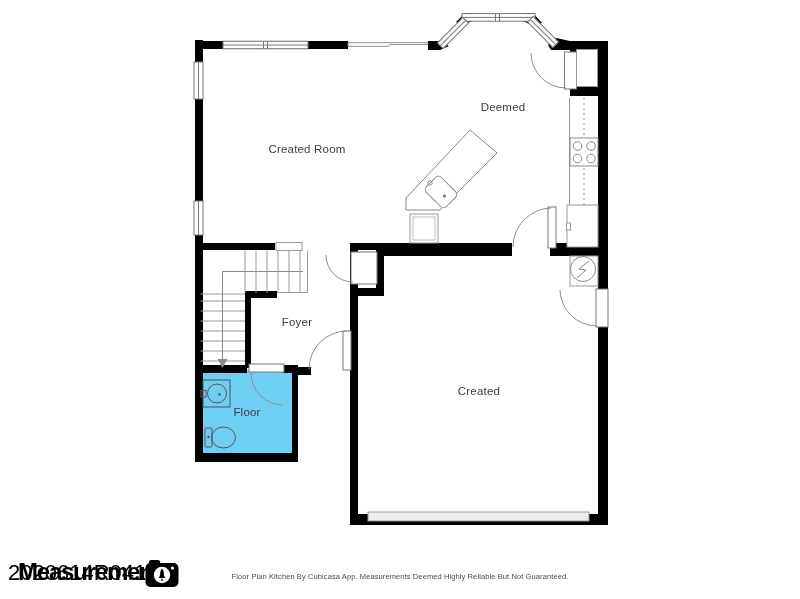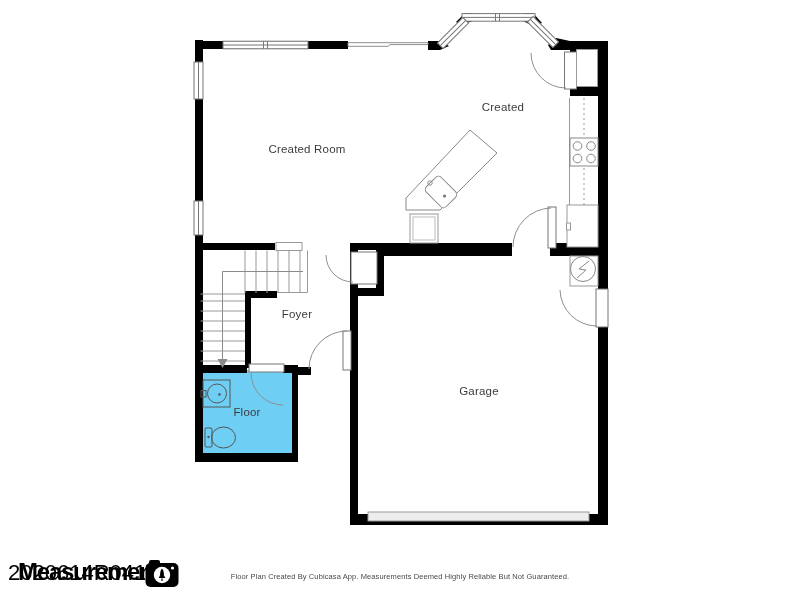--- a/index.html
+++ b/index.html
@@ -216,36 +216,36 @@
       </g>
       <g>
         <rect x="205" y="428" width="7" height="19" rx="1"></rect>
         <ellipse cx="223.5" cy="437.5" rx="12" ry="10.5"></ellipse>
         <circle cx="208.5" cy="437" r="1.2" fill="#555" stroke="none"></circle>
       </g>
     </g>
   </svg>
 
   <div class="room-label" style="left:307px;top:149px">Created Room</div>
-  <div class="room-label" style="left:503px;top:107px">Created</div>
-  <div class="room-label" style="left:297px;top:314px">Foyer</div>
+  <div class="room-label" style="left:503px;top:107px">Deemed</div>
+  <div class="room-label" style="left:297px;top:322px">Foyer</div>
   <div class="room-label" style="left:247px;top:412px">Floor</div>
-  <div class="room-label" style="left:479px;top:391px">Garage</div>
+  <div class="room-label" style="left:479px;top:391px">Created</div>
 
   <div id="watermark">
     <span id="wm-id">2020614R04148</span>
     <span id="wm-brand">Measurements</span>
     <svg id="wm-cam" width="34" height="29" viewBox="0 0 34 29">
       <rect x="4" y="1" width="11" height="6" rx="2" fill="#000"></rect>
       <rect x="0.5" y="4" width="33" height="24" rx="5" fill="#000"></rect>
       <circle cx="17" cy="16" r="8.2" fill="#fff"></circle>
       <circle cx="27.5" cy="9" r="1.6" fill="#fff"></circle>
       <g>
         <path d="M17,9.5 c2,2 2.4,6 1.4,9.5 h-2.8 c-1,-3.5 -0.6,-7.5 1.4,-9.5 z" fill="#000"></path>
         <path d="M15.6,15.5 l-2,3.5 h2.6 z" fill="#000"></path>
         <path d="M18.4,15.5 l2,3.5 h-2.6 z" fill="#000"></path>
         <rect x="16.4" y="19.5" width="1.2" height="2.5" fill="#000"></rect>
       </g>
     </svg>
   </div>
 
-  <div id="disclaimer">Floor Plan Created By Cubicasa App. Measurements Deemed Highly Reliable But Not Guaranteed.</div>
+  <div id="disclaimer">Floor Plan Kitchen By Cubicasa App. Measurements Deemed Highly Reliable But Not Guaranteed.</div>
 </div>
 
 </body></html>

